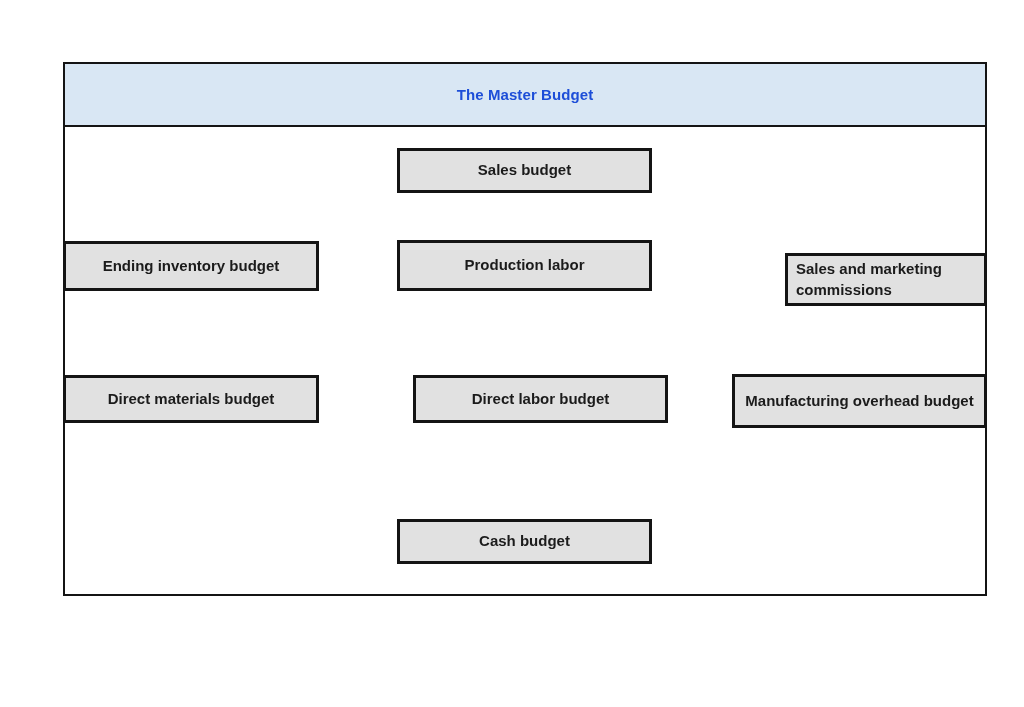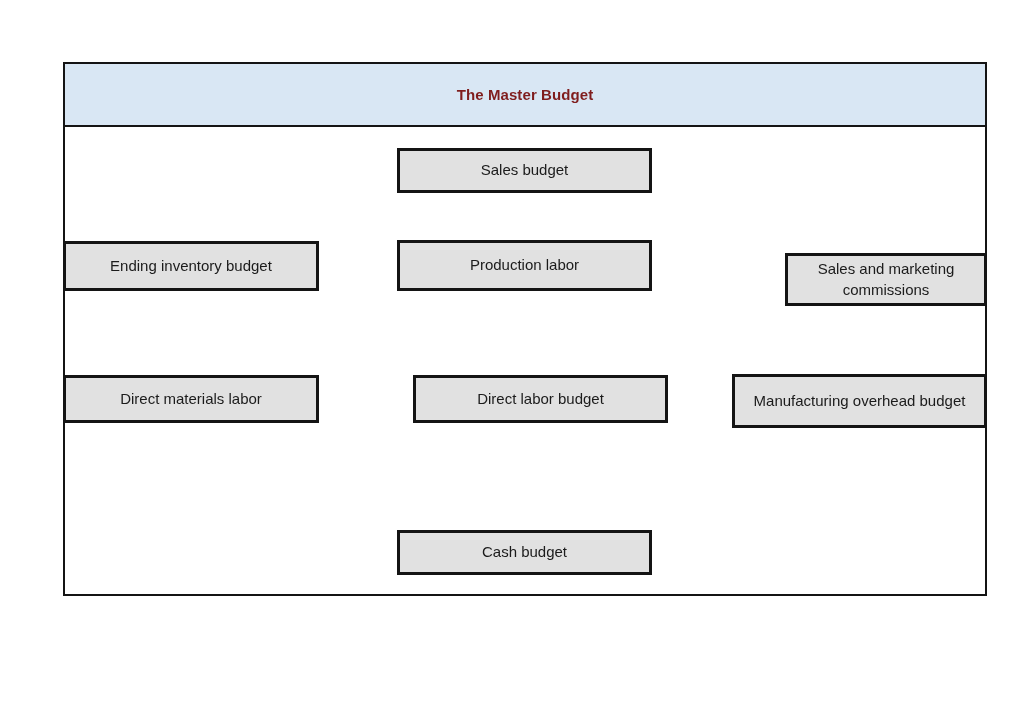--- a/index.html
+++ b/index.html
@@ -23,62 +23,62 @@
   }
   .header {
     position: absolute;
     left: 0; top: 0;
     width: 100%; height: 63px;
     background: var(--header-fill, #d9e7f4);
     border-bottom: 2px solid var(--border-color, #141414);
     display: flex; align-items: center; justify-content: center;
     font-weight: bold;
     font-size: 15px;
-    color: #7f1d1d;
+    color: #1d4ed8;
     letter-spacing: 0.1px;
   }
   .node {
     position: absolute;
     background: var(--box-fill, #e1e1e1);
     border: 3px solid var(--border-color, #141414);
     display: flex; align-items: center; justify-content: center;
-    text-align: center;
-    font-weight: normal;
+    text-align: left;
+    font-weight: bold;
     font-size: 15px;
     line-height: 1.35;
     color: #1b1b1b;
     padding: 2px 8px;
   }
   
   .pos-sales          { left: 332px;  top: 84px;  width: 255px; height: 45px; }
   .pos-ending-inv     { left: -2px;   top: 177px; width: 256px; height: 50px; }
   .pos-production     { left: 332px;  top: 176px; width: 255px; height: 51px; }
   .pos-sales-mktg     { right: -2px;  top: 189px; width: 202px; height: 53px; }
   .pos-direct-mat     { left: -2px;   top: 311px; width: 256px; height: 48px; }
   .pos-direct-labor   { left: 332px;  top: 311px; width: 255px; height: 48px; margin-left: 16px; }
   .pos-mfg-overhead   { right: -2px;  top: 310px; width: 255px; height: 54px; }
-  .pos-cash           { left: 332px;  top: 466px; width: 255px; height: 45px; }
+  .pos-cash           { left: 332px;  top: 455px; width: 255px; height: 45px; }
 </style>
 </head>
 <body>
 
 <div class="stage">
   <div class="container">
 
     <div class="header">The Master Budget</div>
 
     <div class="node pos-sales">Sales budget</div>
 
     <div class="node pos-ending-inv">Ending inventory budget</div>
 
     <div class="node pos-production">Production labor</div>
 
     <div class="node pos-sales-mktg">Sales and marketing commissions</div>
 
-    <div class="node pos-direct-mat">Direct materials labor</div>
+    <div class="node pos-direct-mat">Direct materials budget</div>
 
     <div class="node pos-direct-labor">Direct labor budget</div>
 
     <div class="node pos-mfg-overhead">Manufacturing overhead budget</div>
 
     <div class="node pos-cash">Cash budget</div>
 
   </div>
 </div>
 

